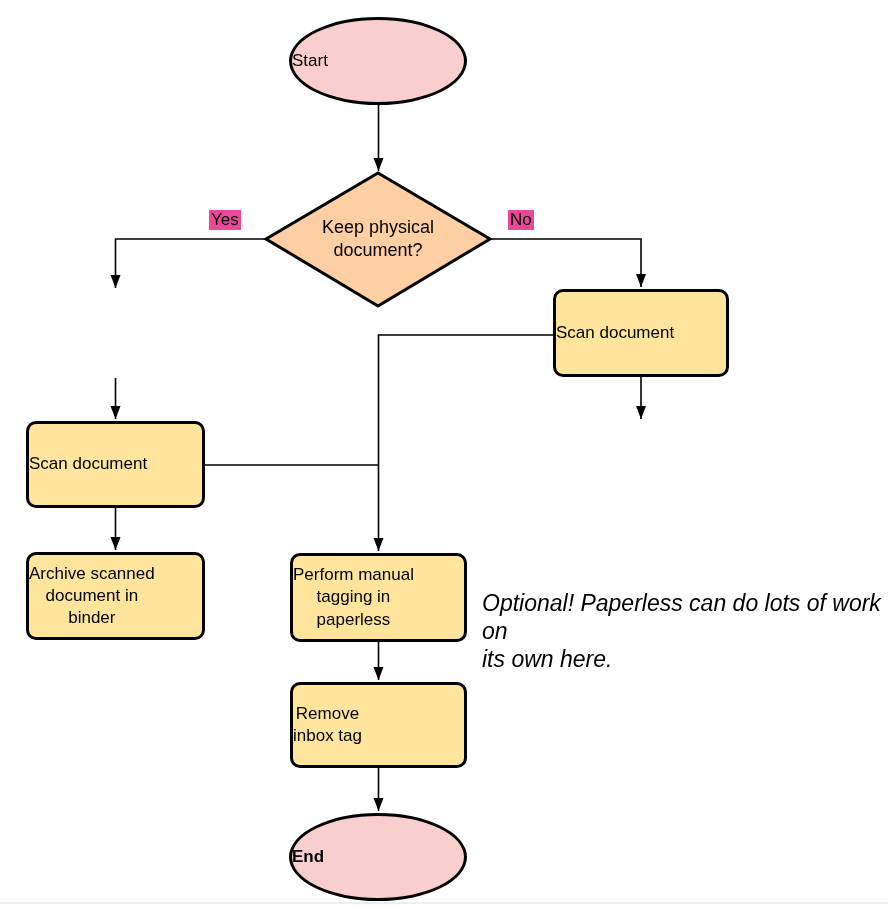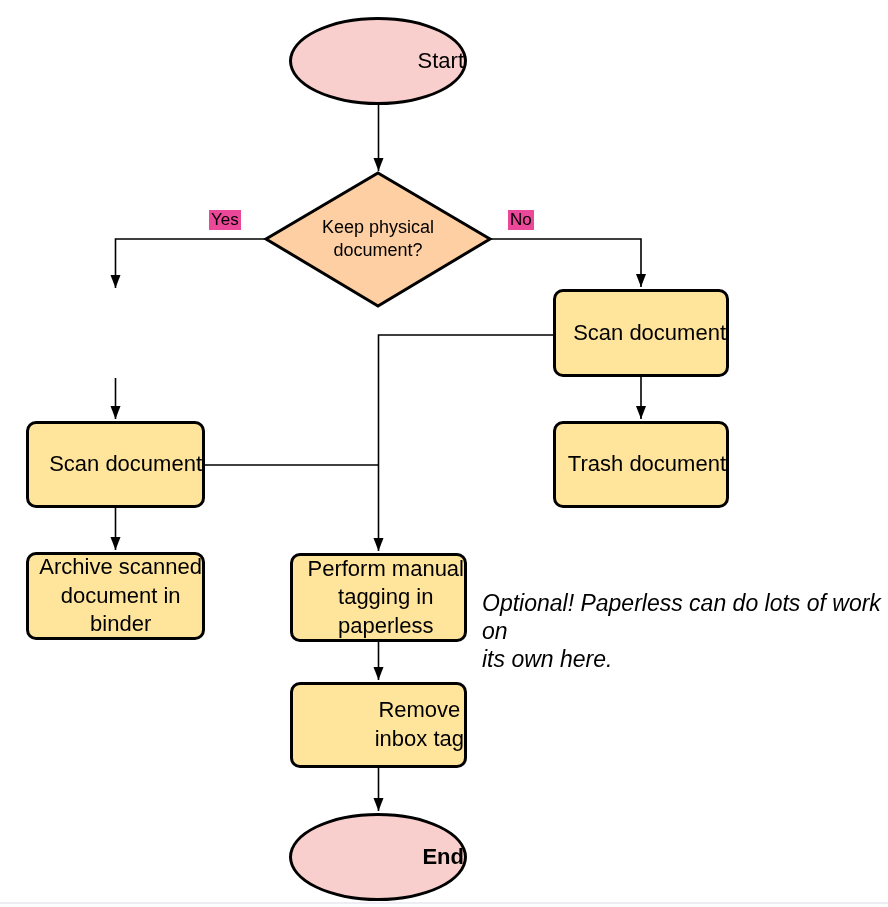--- a/index.html
+++ b/index.html
@@ -31,23 +31,23 @@
     stroke: var(--stroke, #000);
     stroke-width: 3;
     stroke-linejoin: miter;
   }
   .node {
     position: absolute;
     box-sizing: border-box;
     border: 3px solid var(--stroke, #000);
     display: flex;
     align-items: center;
-    justify-content: flex-end;
+    justify-content: flex-start;
     text-align: center;
-    font-size: 22px;
+    font-size: 17px;
     line-height: 1.3;
   }
   .process {
     background: var(--process-fill, #ffe49c);
     border-radius: 10px;
   }
   .terminator {
     background: var(--terminator-fill, #f9cfcd);
     border-radius: 50%;
   }
@@ -133,23 +133,20 @@
   <div class="node process" style="left:26px; top:552px; width:179px; height:88px;">
     <span class="node-label">Archive scanned
 document in
 binder</span>
   </div>
 
   <div class="node process" style="left:553px; top:289px; width:176px; height:88px;">
     <span class="node-label">Scan document</span>
   </div>
 
-  <div class="node process" style="left:553px; top:421px; width:176px; height:87px;">
-    <span class="node-label">Trash document</span>
-  </div>
 
   <div class="node process" style="left:290px; top:682px; width:177px; height:86px;">
     <span class="node-label">Remove
 inbox tag</span>
   </div>
 
   <div class="node process" style="left:290px; top:553px; width:177px; height:89px;">
     <span class="node-label">Perform manual
 tagging in
 paperless</span>

